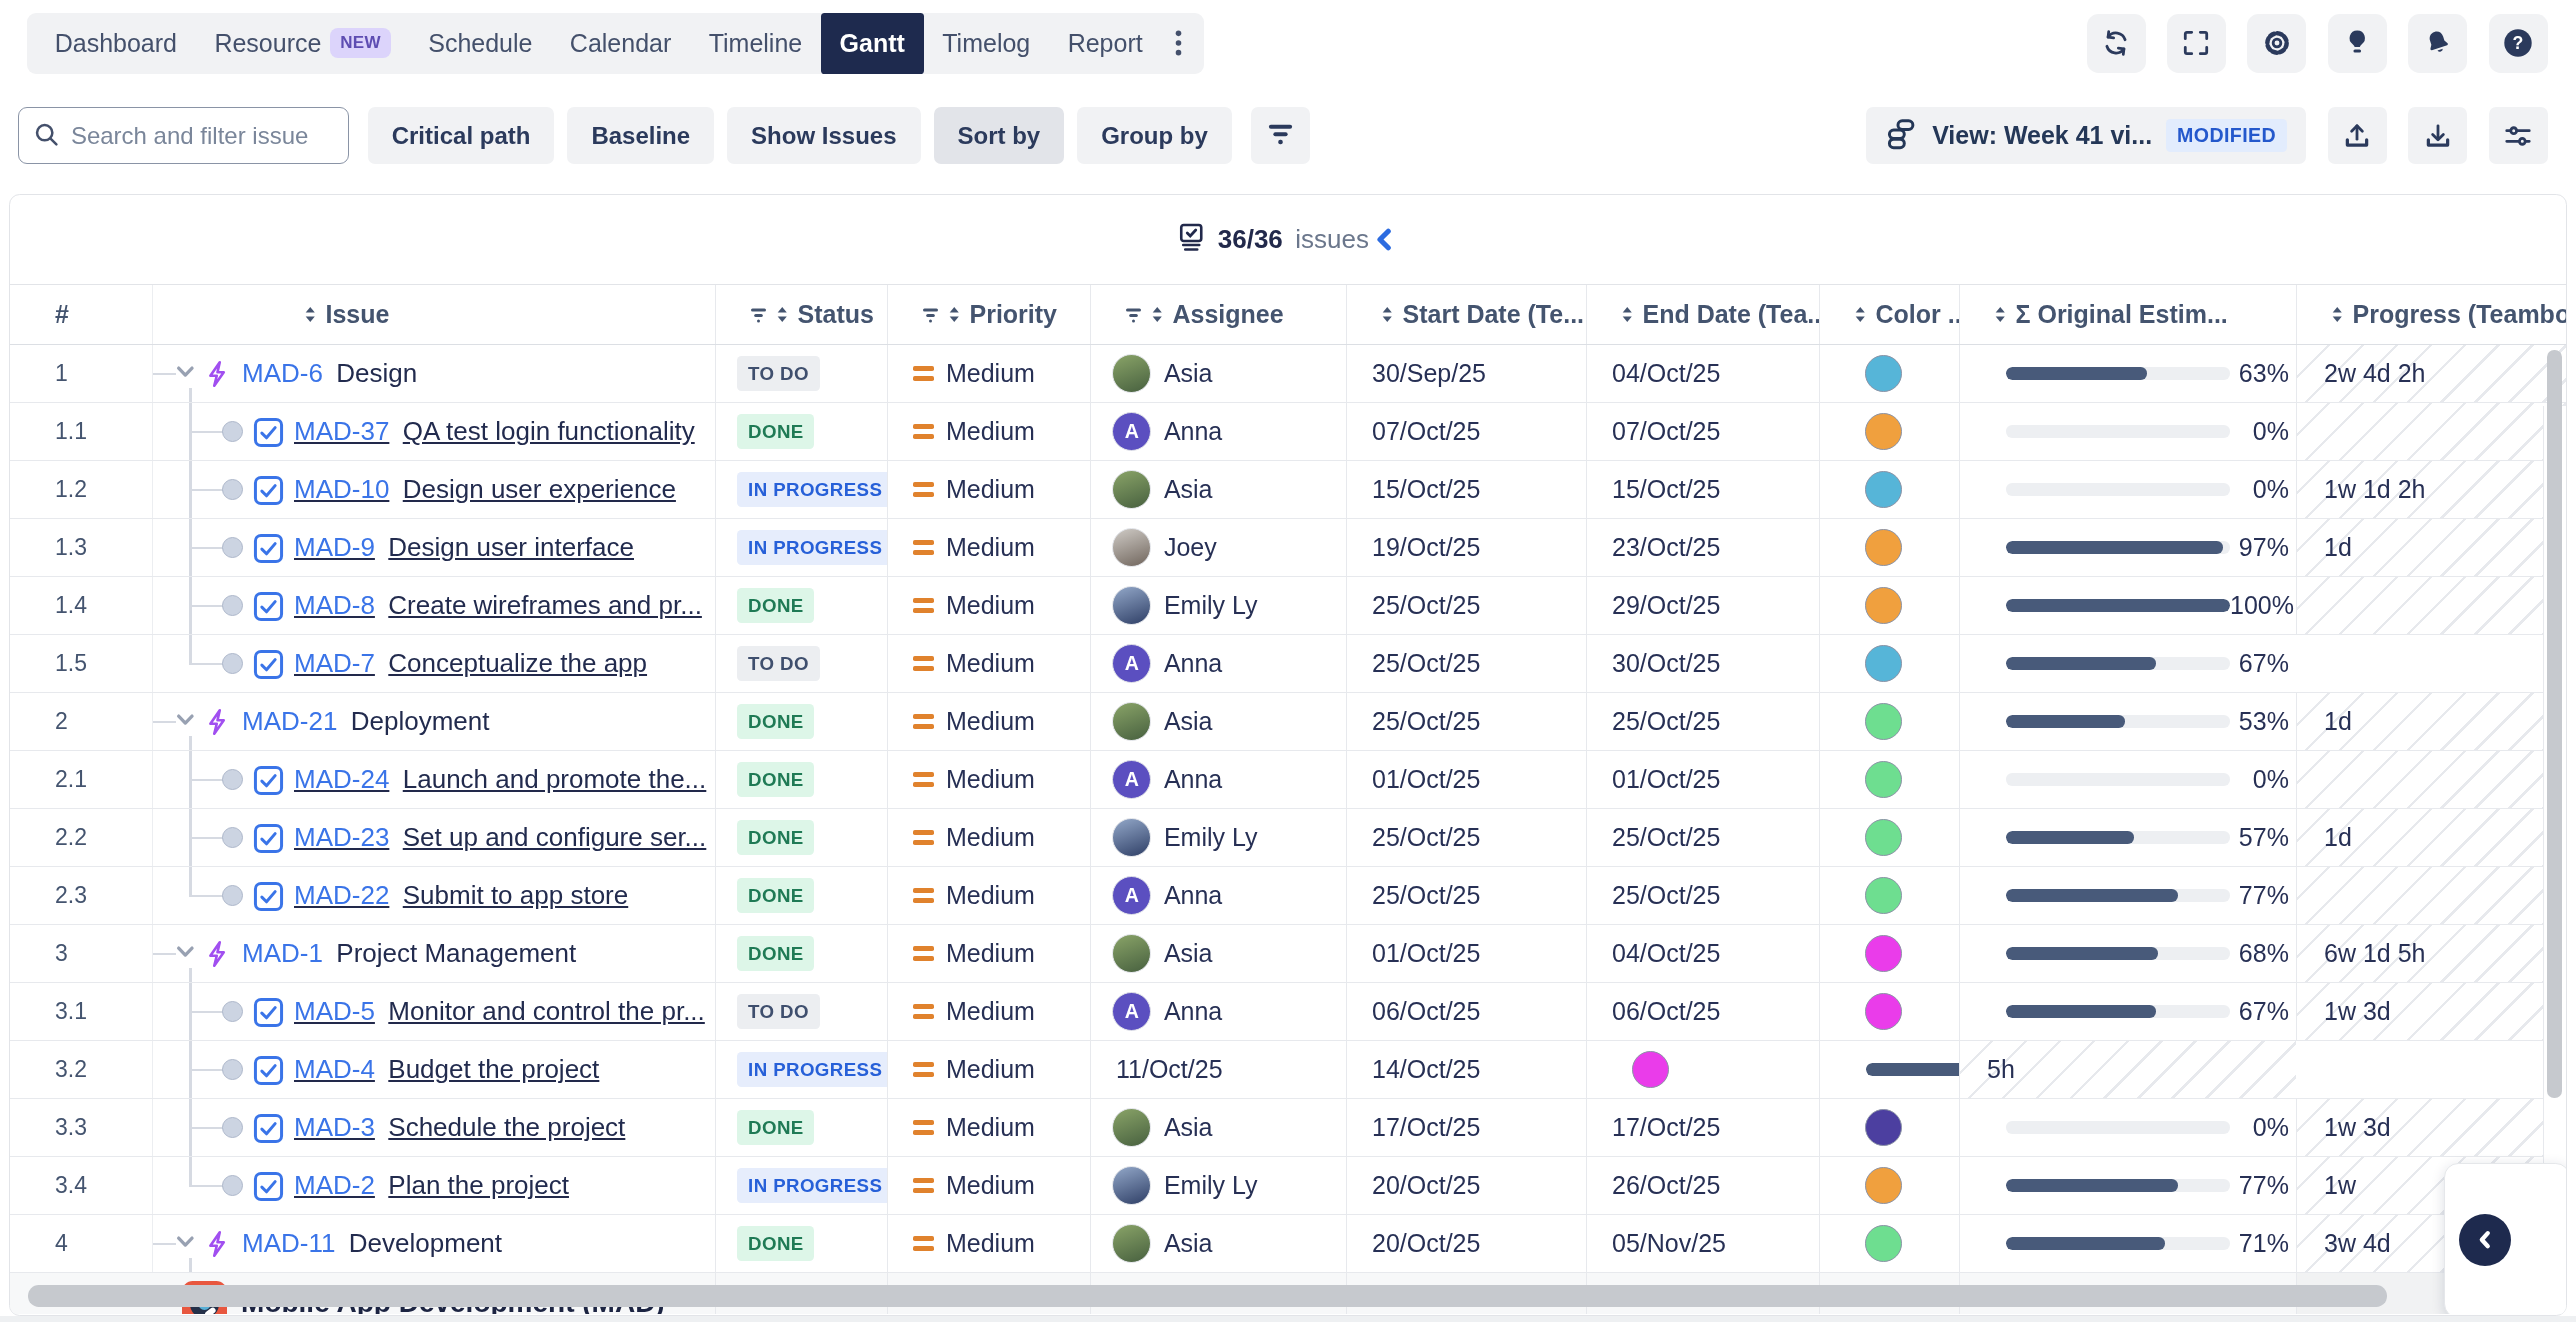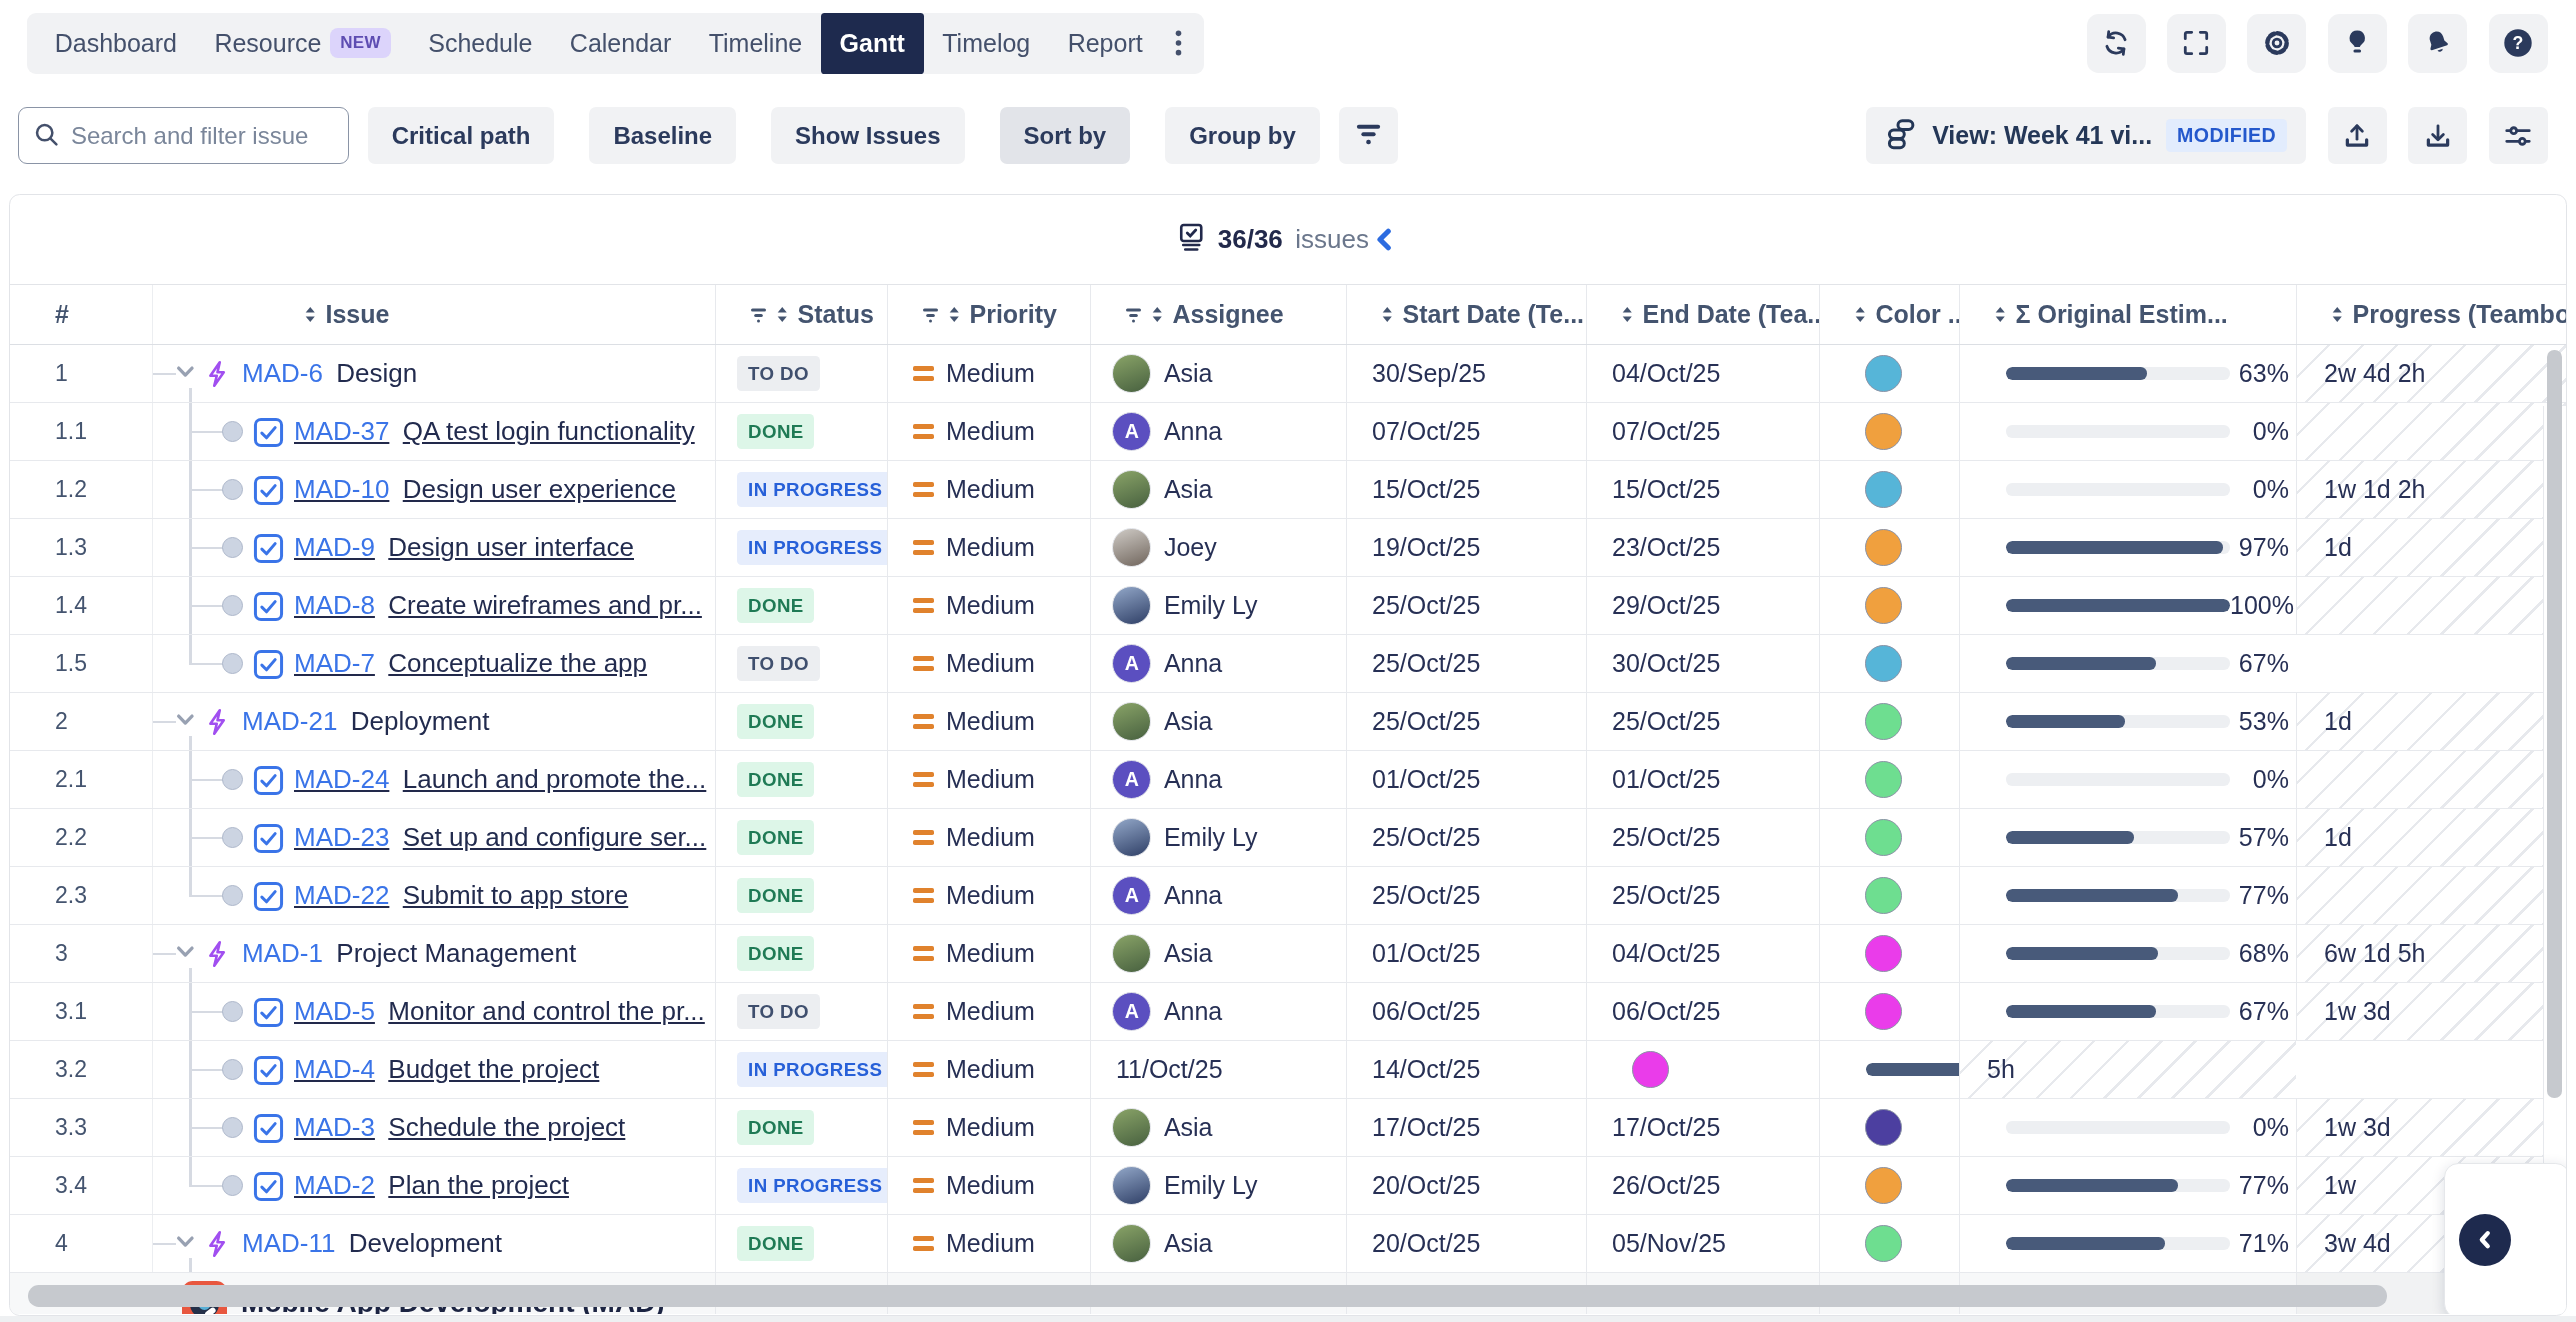--- a/index.html
+++ b/index.html
@@ -223,21 +223,21 @@
   <div class="toolbar-left">
     <div class="search-box">
       <span>
         <svg width="27" height="27" viewBox="0 0 30 30" fill="none" stroke="#44506b" stroke-width="2.8" stroke-linecap="round">
             <circle cx="13" cy="13" r="8.5"></circle>
             <path d="M19.5 19.5 26 26"></path>
           </svg>
       </span>
       <input type="text" placeholder="Search and filter issue" style="">
     </div>
-    <span id="toolbar-buttons" style="display:flex;gap:35px;">
+    <span id="toolbar-buttons" style="display:flex;gap:13px;">
         <button class="tb-btn" style="border: none;">Critical path</button>
         <button class="tb-btn" style="border: none;">Baseline</button>
         <button class="tb-btn" style="border: none;">Show Issues</button>
         <button class="tb-btn pressed" style="border: none;">Sort by</button>
         <button class="tb-btn" style="border: none;">Group by</button>
       </span>
     <button class="tb-iconbtn" style="border:none;">
       <span>
         <svg width="27" height="25" viewBox="0 0 30 28">
             <rect x="2" y="3" width="26" height="4.5" rx="2.2" fill="#2b3a5c"></rect>

